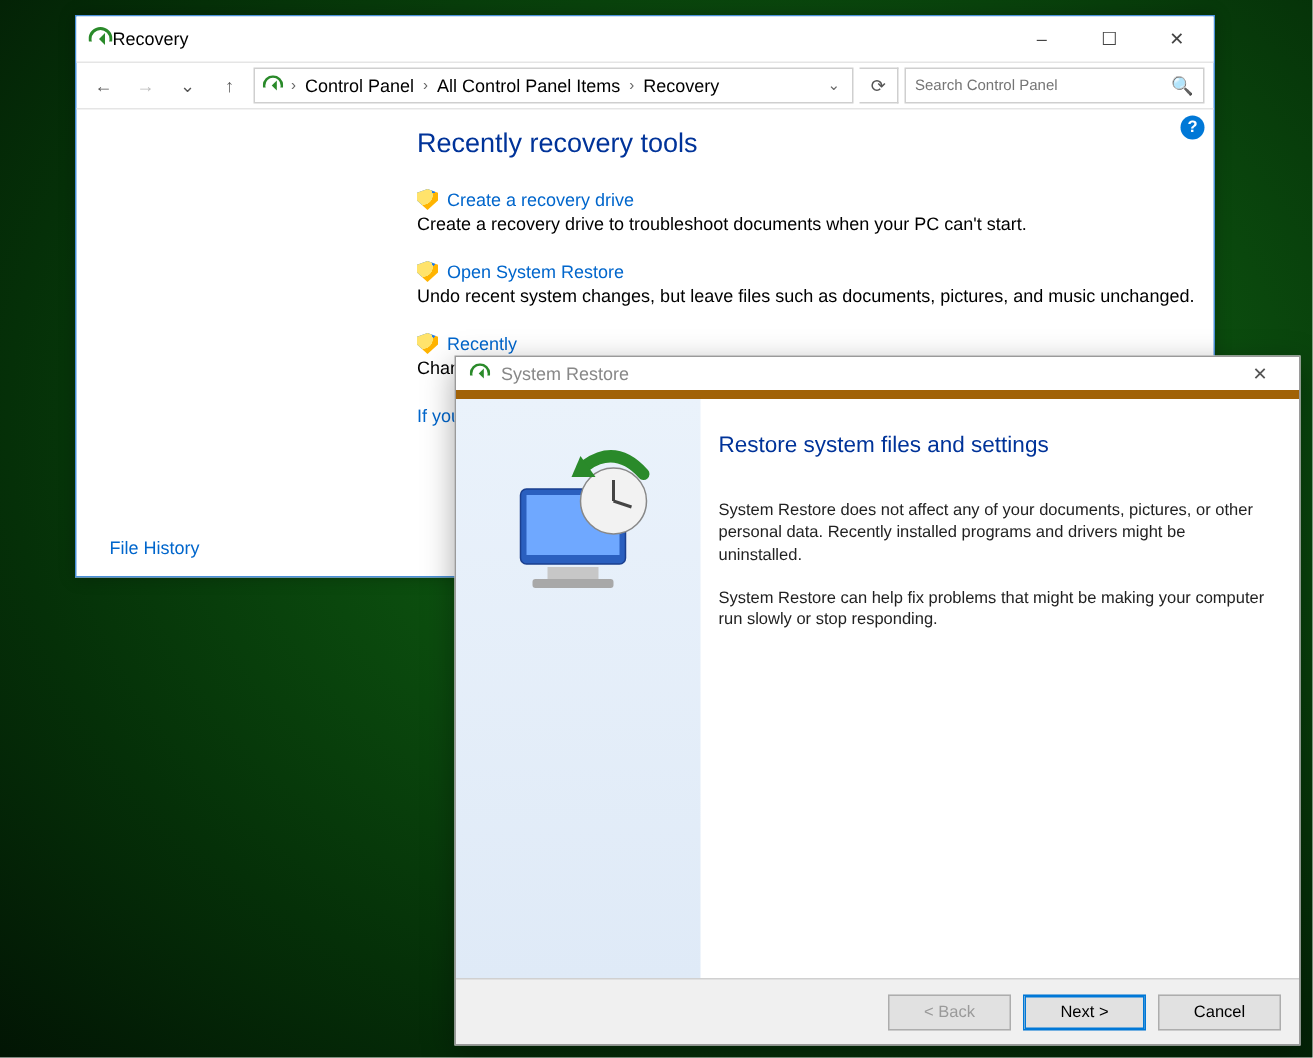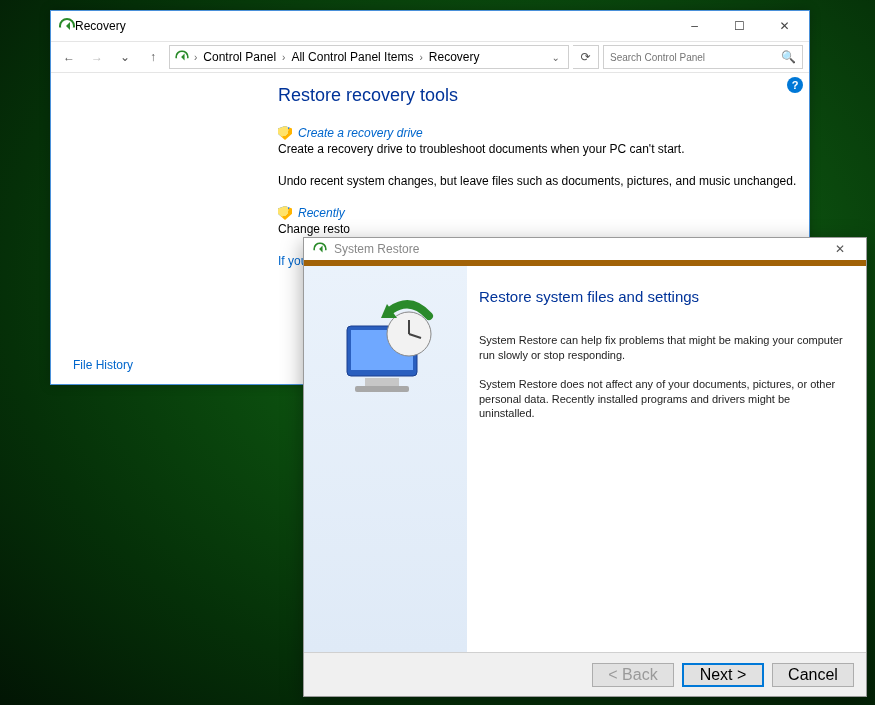--- a/index.html
+++ b/index.html
@@ -112,21 +112,21 @@
     width: 16px; height: 16px; border-radius: 50%;
     background: #0078d7; color: #fff;
     font-size: 11px; font-weight: bold;
     display: flex; align-items: center; justify-content: center;
   }
   .content h1 {
     color: #003399; font-weight: 400;
     font-size: 18px; margin-bottom: 20px;
   }
   .tool { margin-bottom: 18px; }
-  .tool .tool-head { display:flex; align-items:center; gap:6px;font-style:italic; }
+  .tool .tool-head { display:flex; align-items:center; gap:6px; }
   .tool .tool-head a { color:#0066cc; text-decoration:none; font-size:12px; }
   .tool .desc { color:#000; font-size:12px; margin-top:2px; }
   .extra-link { color:#0066cc; text-decoration:none; font-size:12px; }
 
   
   .dialog {
     position: absolute;
     left: 303px; top: 237px;
     width: 564px; height: 460px;
     background: #ffffff;
@@ -169,21 +169,21 @@
     height: 44px;
     background: #f0f0f0;
     border-top: 1px solid #d0d0d0;
     display:flex; align-items:center; justify-content:flex-end;
     gap: 8px; padding: 0 12px;
   }
   .btn {
     min-width: 82px; height: 24px;
     background: #e1e1e1;
     border: 1px solid #adadad;
-    font-size: 16px; color:#000;
+    font-size: 11px; color:#000;
     display:flex; align-items:center; justify-content:center;
     padding: 0 10px;
   }
   .btn.disabled { color:#9a9a9a; }
   .btn.default { border-color:#0078d7; box-shadow: inset 0 0 0 1px #0078d7; }
 
   
   .shield {
     width:14px; height:14px; display:inline-block;
     background:
@@ -245,31 +245,35 @@
 
   <div class="body">
     <div class="sidebar">
       <div class="see-also">
         <a href="#" class="side-link">File History</a>
       </div>
     </div>
 
     <div class="content">
       <div class="help-badge">?</div>
-      <h1>Restore recovery tools</h1>
+      <h1>Recently recovery tools</h1>
 
       <div class="tool">
         <div class="tool-head">
           <span class="shield"></span>
           <a href="#">Create a recovery drive</a>
         </div>
         <div class="desc">Create a recovery drive to troubleshoot documents when your PC can't start.</div>
       </div>
 
       <div class="tool">
+        <div class="tool-head">
+          <span class="shield"></span>
+          <a href="#">Open System Restore</a>
+        </div>
         <div class="desc">Undo recent system changes, but leave files such as documents, pictures, and music unchanged.</div>
       </div>
 
       <div class="tool">
         <div class="tool-head">
           <span class="shield"></span>
           <a href="#">Recently</a>
         </div>
         <div class="desc">Change resto</div>
       </div>
@@ -295,22 +299,22 @@
         <rect x="24" y="90" width="54" height="6" rx="2" fill="#a8a8a8"></rect>
         <circle cx="78" cy="38" r="22" fill="#f2f2f2" stroke="#888"></circle>
         <line x1="78" y1="38" x2="78" y2="24" stroke="#444" stroke-width="2"></line>
         <line x1="78" y1="38" x2="90" y2="42" stroke="#444" stroke-width="2"></line>
         <path d="M60 14 q20 -14 38 6" fill="none" stroke="#2a8a2a" stroke-width="8" stroke-linecap="round"></path>
         <polygon points="56,8 66,22 50,22" fill="#2a8a2a"></polygon>
       </svg>
     </div>
     <div class="dlg-main">
       <h2>Restore system files and settings</h2>
+      <p>System Restore does not affect any of your documents, pictures, or other personal data. Recently installed programs and drivers might be uninstalled.</p>
       <p>System Restore can help fix problems that might be making your computer run slowly or stop responding.</p>
-      <p>System Restore does not affect any of your documents, pictures, or other personal data. Recently installed programs and drivers might be uninstalled.</p>
     </div>
   </div>
 
   <div class="dlg-buttons">
     <div class="btn disabled">&lt; Back</div>
     <div class="btn default">Next &gt;</div>
     <div class="btn">Cancel</div>
   </div>
 </div>
 

